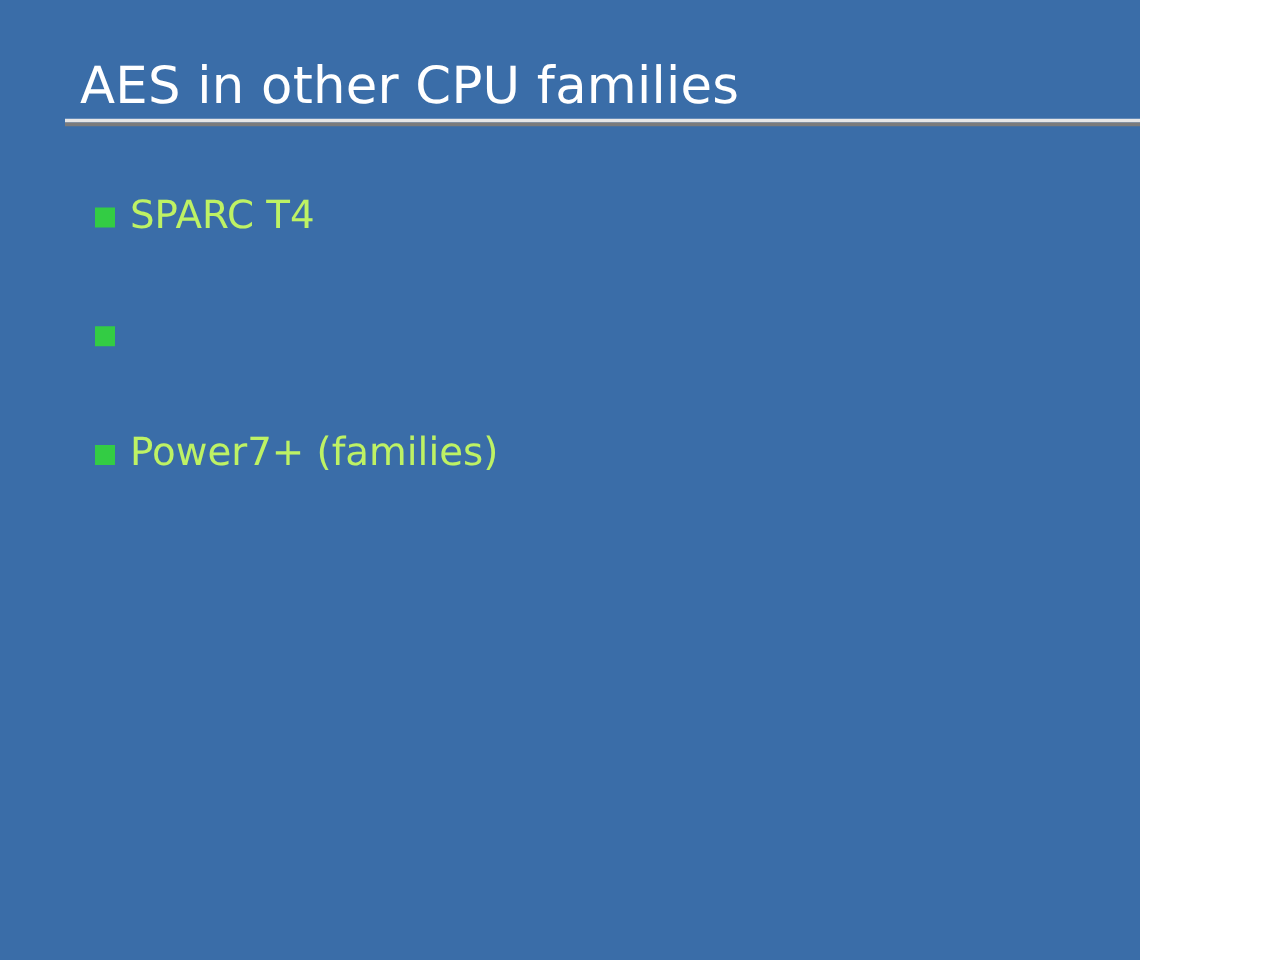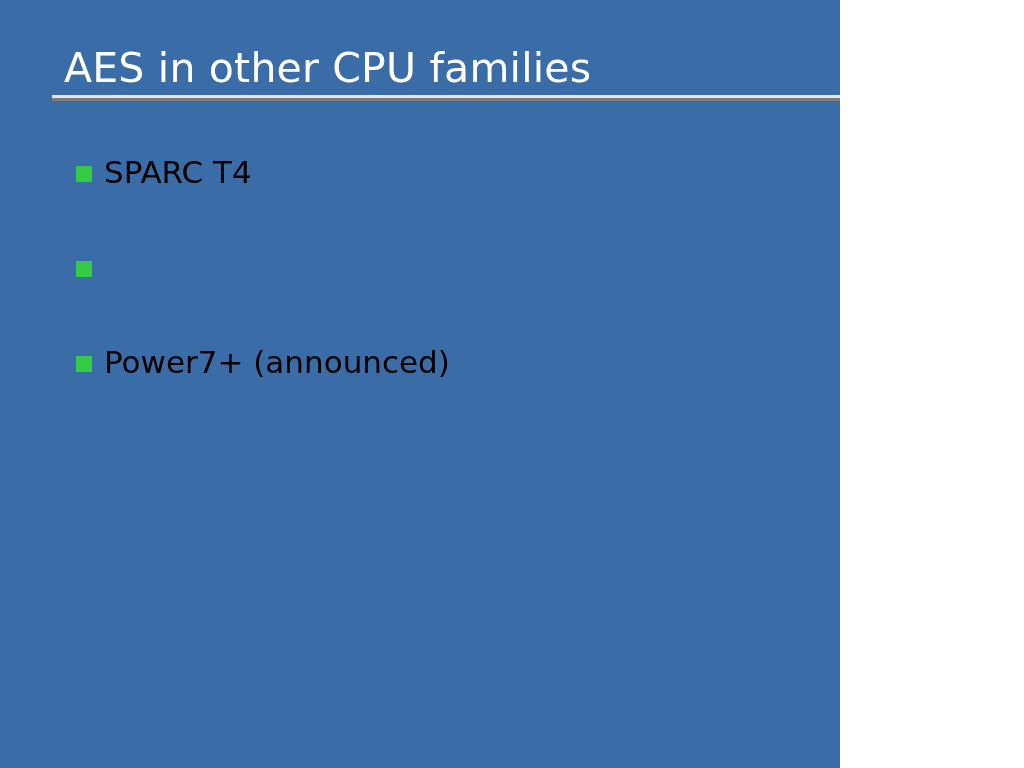--- a/index.html
+++ b/index.html
@@ -9,21 +9,21 @@
   }
   body {
     width: 1024px;
     height: 768px;
     overflow: hidden;
     font-family: "DejaVu Sans", "Liberation Sans", sans-serif;
   }
 
   .slide {
     position: relative;
-    width: 840px;
+    width: 912px;
     height: 768px;
     background: #3a6da8;
     box-sizing: border-box;
     overflow: hidden;
   }
 
   
   .title-block {
     position: absolute;
     left: 52px;
@@ -92,21 +92,21 @@
     background: #33cc44;
     margin-top: 14px;
     margin-right: 12px;
   }
 
   .bullet-text {
     flex: 0 1 auto;
     font-family: "DejaVu Sans", "Liberation Sans", sans-serif;
     font-size: 31px;
     line-height: 40px;
-    color: #000000;
+    color: #bef264;
     font-weight: 400;
     white-space: nowrap;
     letter-spacing: 0px;
   }
 </style>
 </head>
 <body>
 
 <div class="slide">
 
@@ -124,18 +124,18 @@
       <span class="bullet-marker"></span>
       <span class="bullet-text">SPARC T4</span>
     </li>
 
     <li class="bullet-item">
       <span class="bullet-marker"></span>
     </li>
 
     <li class="bullet-item">
       <span class="bullet-marker"></span>
-      <span class="bullet-text">Power7+ (announced)</span>
+      <span class="bullet-text">Power7+ (families)</span>
     </li>
 
   </ul>
 
 </div>
 
 </body></html>

